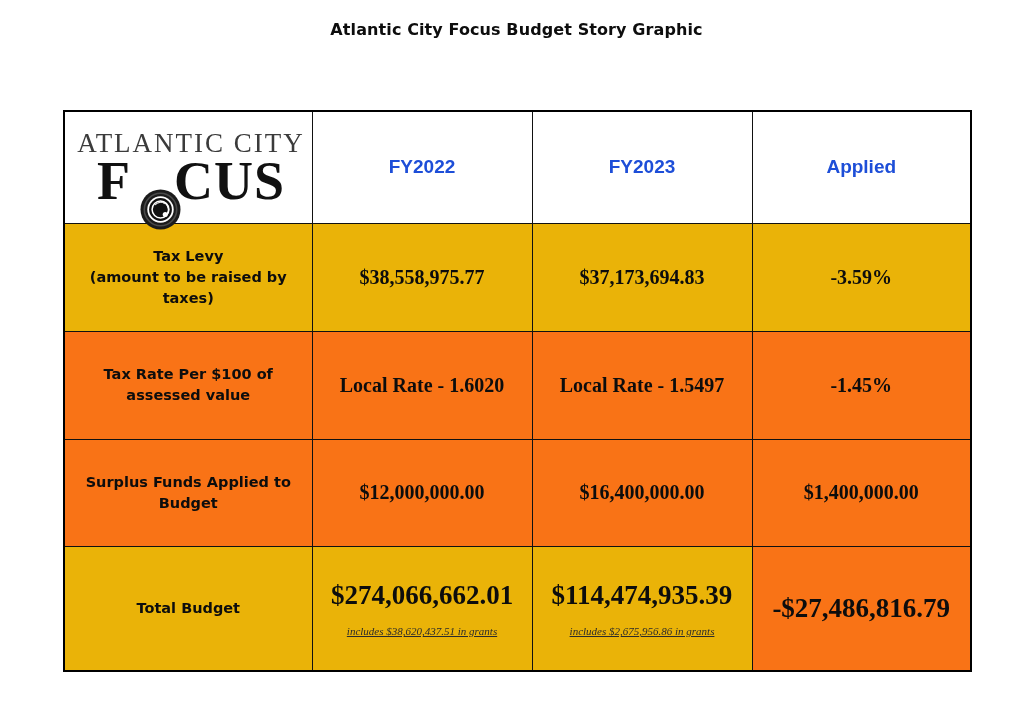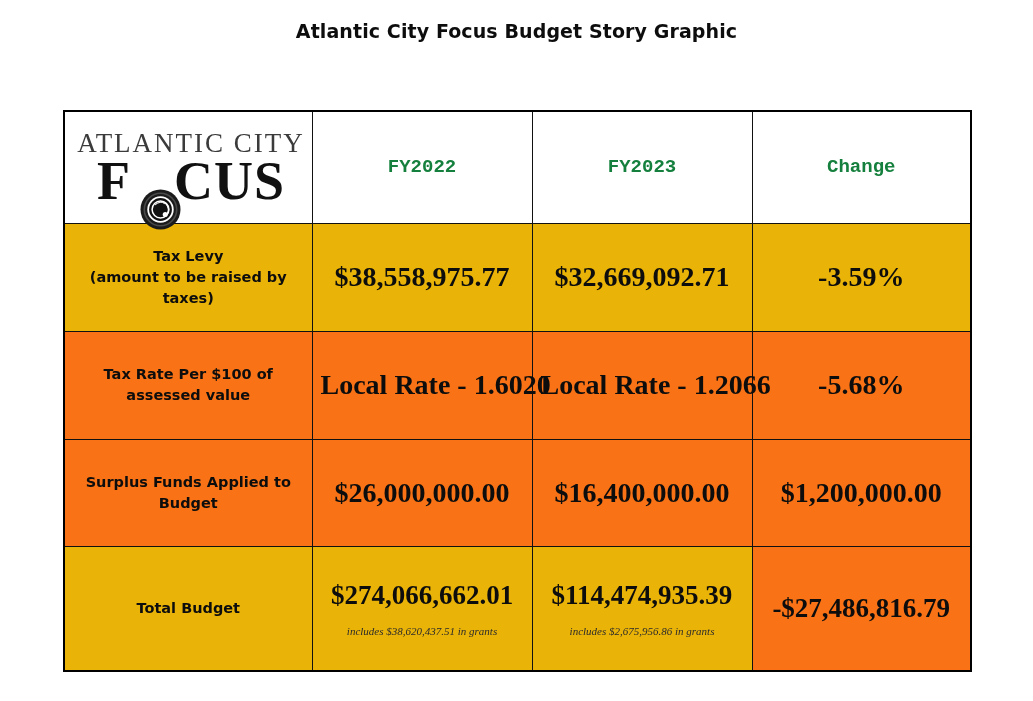--- a/index.html
+++ b/index.html
@@ -17,21 +17,21 @@
   }
 
   .page-title {
     position: absolute;
     left: 0;
     top: 20px;
     width: 1033px;
     text-align: center;
     font-family: "DejaVu Sans", sans-serif;
     font-weight: bold;
-    font-size: 19px;
+    font-size: 16px;
     letter-spacing: 0.1px;
     color: #0d0d0d;
   }
 
   .table-wrap {
     position: absolute;
     left: 63px;
     top: 110px;
     width: 909px;
     height: 562px;
@@ -55,24 +55,24 @@
 
   col.c-label { width: 248px; }
   col.c-fy1   { width: 220px; }
   col.c-fy2   { width: 220px; }
   col.c-chg   { width: 219px; }
 
   
   tr.header-row td { height: 97px; background: #ffffff; }
 
   .col-head {
-    font-family: Liberation Mono, monospace;
+    font-family: Liberation Sans, sans-serif;
     font-weight: bold;
     font-size: 19px;
-    color: #15803d;
+    color: #1d4ed8;
   }
 
   
   .logo {
     display: block;
     width: 236px;
     margin: 0 auto;
     line-height: 1;
     text-align: center;
   }
@@ -117,37 +117,38 @@
     font-family: "DejaVu Sans", sans-serif;
     font-weight: bold;
     font-size: 14.5px;
     line-height: 1.45;
     color: #0d0d0d;
   }
 
   .cell-value {
     font-family: "Liberation Serif", serif;
     font-weight: bold;
-    font-size: 28px;
+    font-size: 20px;
     color: #0d0d0d;
     white-space: nowrap;
   }
   .cell-value.big {
     font-size: 27px;
   }
 
   .cell-note {
     display: block;
     font-family: "Liberation Serif", serif;
     font-style: italic;
     font-weight: normal;
     font-size: 11px;
     color: #2b2b2b;
     margin-top: 14px;
     white-space: nowrap;
+    text-decoration: underline;
   }
 </style>
 </head>
 <body>
 
 <div class="page-title">Atlantic City Focus Budget Story Graphic</div>
 
 <div class="table-wrap">
   <table class="budget">
     <colgroup>
@@ -178,67 +179,67 @@
             </span>
           </span>
         </td>
         <td class="plain">
           <span class="col-head">FY2022</span>
         </td>
         <td class="plain">
           <span class="col-head">FY2023</span>
         </td>
         <td class="plain">
-          <span class="col-head">Change</span>
+          <span class="col-head">Applied</span>
         </td>
       </tr>
 
       <tr class="data-row">
         <td class="shaded">
           <span class="row-label">Tax Levy<br>(amount to be raised by taxes)</span>
         </td>
         <td class="shaded">
           <span class="cell-value">$38,558,975.77</span>
         </td>
         <td class="shaded">
-          <span class="cell-value">$32,669,092.71</span>
+          <span class="cell-value">$37,173,694.83</span>
         </td>
         <td class="shaded">
           <span class="cell-value">-3.59%</span>
         </td>
       </tr>
 
       <tr class="data-row">
         <td class="plain">
           <span class="row-label">Tax Rate Per $100 of assessed value</span>
         </td>
         <td class="plain">
           <span class="cell-value">Local Rate - 1.6020</span>
         </td>
         <td class="plain">
-          <span class="cell-value">Local Rate - 1.2066</span>
-        </td>
-        <td class="plain">
-          <span class="cell-value">-5.68%</span>
+          <span class="cell-value">Local Rate - 1.5497</span>
+        </td>
+        <td class="plain">
+          <span class="cell-value">-1.45%</span>
         </td>
       </tr>
 
 
       <tr class="data-row">
         <td class="plain">
           <span class="row-label">Surplus Funds Applied to Budget</span>
         </td>
         <td class="plain">
-          <span class="cell-value">$26,000,000.00</span>
+          <span class="cell-value">$12,000,000.00</span>
         </td>
         <td class="plain">
           <span class="cell-value">$16,400,000.00</span>
         </td>
         <td class="plain">
-          <span class="cell-value">$1,200,000.00</span>
+          <span class="cell-value">$1,400,000.00</span>
         </td>
       </tr>
 
       <tr class="data-row tall">
         <td class="shaded">
           <span class="row-label">Total Budget</span>
         </td>
         <td class="shaded">
           <span class="cell-value big">$274,066,662.01</span>
           <span class="cell-note">includes $38,620,437.51 in grants</span>

